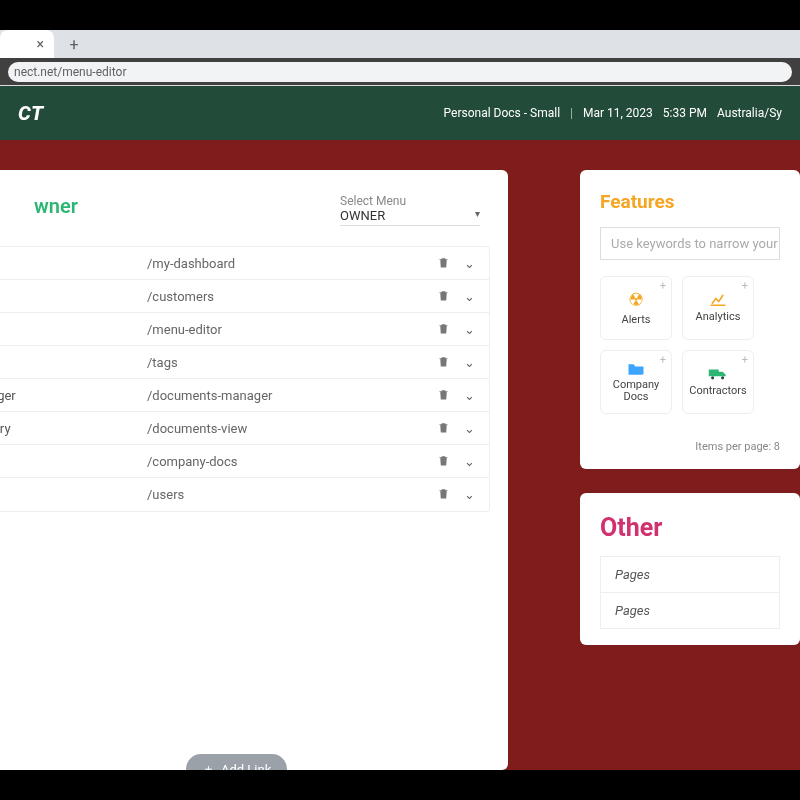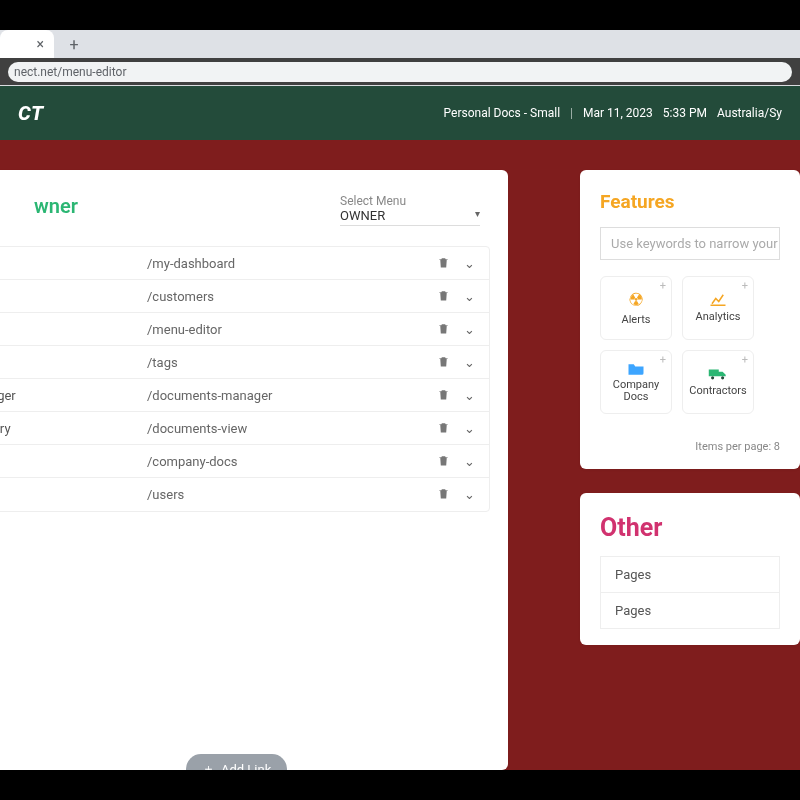--- a/index.html
+++ b/index.html
@@ -55,21 +55,21 @@
   .tile-grid { display: flex; gap: 10px; flex-wrap: wrap; }
   .tile { width: 72px; height: 64px; border: 1px solid #eee; border-radius: 6px; position: relative; display: flex; flex-direction: column; align-items: center; justify-content: center; gap: 4px; font-size: 11px; color: #444; text-align: center; line-height: 1.1; cursor: pointer; }
   .tile .plus { position: absolute; top: 3px; right: 5px; font-size: 11px; color: #bbb; }
   .tile .ticon { font-size: 18px; }
   .ic-alerts { color: #f5a623; }
   .ic-analytics { color: #f5a623; }
   .ic-docs { color: #3da5ff; }
   .ic-contr { color: #2bb673; }
   .pager { font-size: 11px; color: #888; text-align: right; margin-top: 26px; white-space: nowrap; }
 
-  .other-list { border: 1px solid #eee; border-radius: 0; }
+  .other-list { border: 1px solid #eee; border-radius: 0; font-style: italic; }
   .other-item { padding: 10px 14px; font-size: 13px; color: #555; border-bottom: 1px solid #eee; cursor: pointer; }
   .other-item:last-child { border-bottom: none; }
 
   svg { display: block; }
 </style>
 </head>
 <body>
 
 <div class="letterbox-top"></div>
 <div class="viewport">

